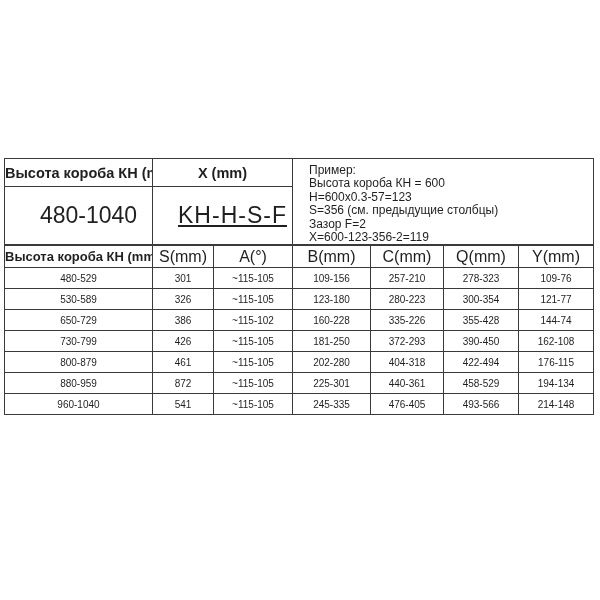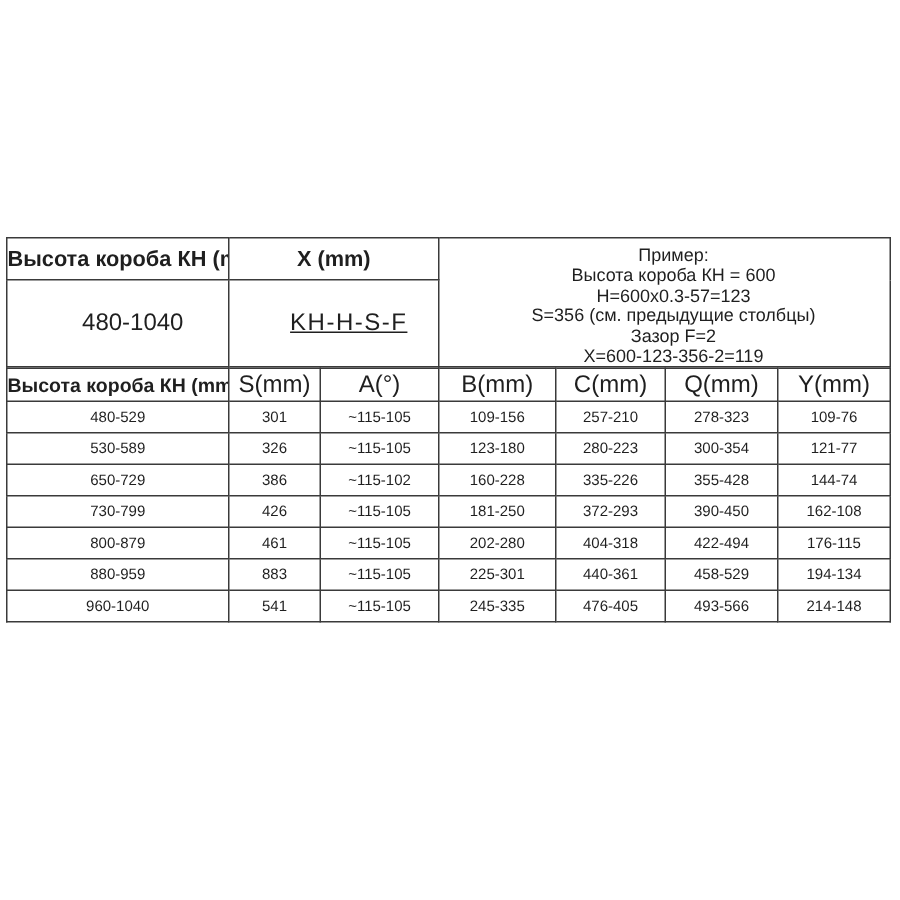--- a/index.html
+++ b/index.html
@@ -32,29 +32,29 @@
     font-weight: normal;
   }
   
   .info-table th.head {
     height: 26px;
     font-size: 14.5px;
     font-weight: bold;
   }
   .info-table td.value {
     height: 54px;
-    font-size: 16px;
+    font-size: 23px;
     padding-left: 20px;
   }
   .info-table td.x-value {
     letter-spacing: 1px;
     text-decoration: underline;
   }
   .info-table td.example-cell {
-    text-align: center;
+    text-align: left;
     vertical-align: top;
     padding: 5px 4px 0 16px;
     font-size: 12px;
     line-height: 13.4px;
     white-space: normal;
   }
   .example-cell .ex-line {
     white-space: nowrap;
   }
   
@@ -165,21 +165,21 @@
         <td>800-879</td>
         <td>461</td>
         <td>~115-105</td>
         <td>202-280</td>
         <td>404-318</td>
         <td>422-494</td>
         <td>176-115</td>
       </tr>
         <tr>
         <td>880-959</td>
-        <td>883</td>
+        <td>872</td>
         <td>~115-105</td>
         <td>225-301</td>
         <td>440-361</td>
         <td>458-529</td>
         <td>194-134</td>
       </tr>
         <tr>
         <td>960-1040</td>
         <td>541</td>
         <td>~115-105</td>

